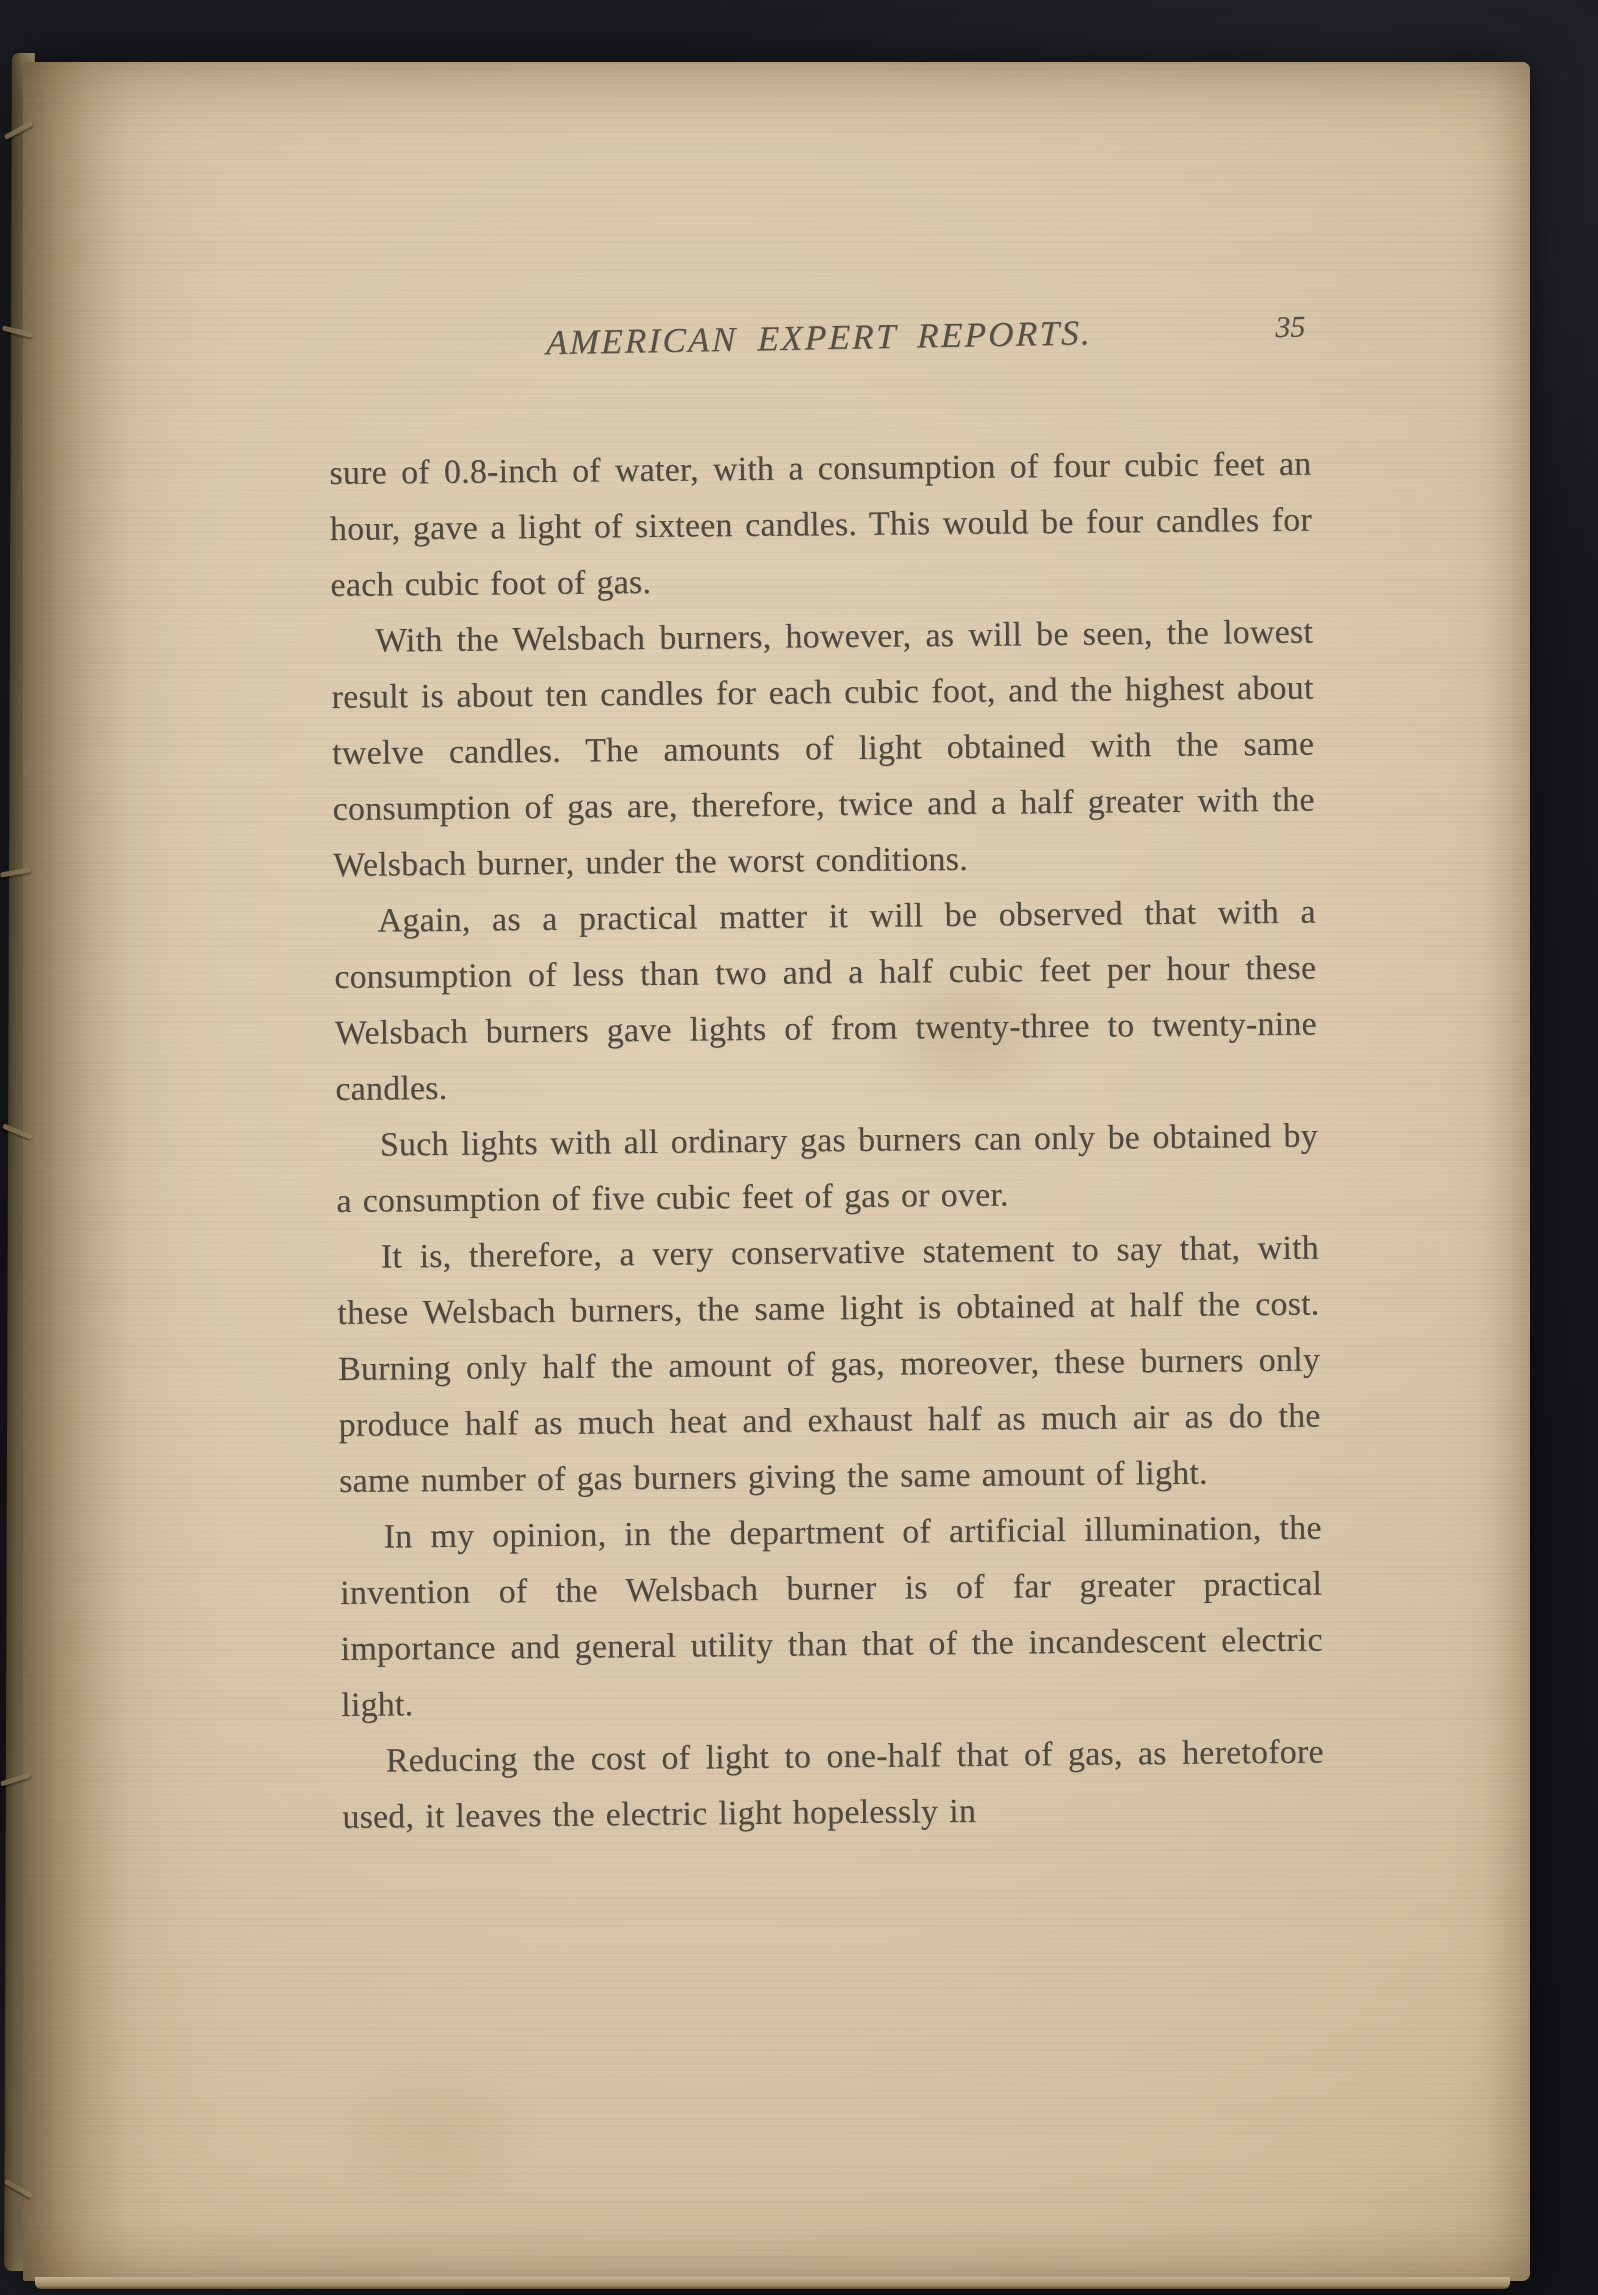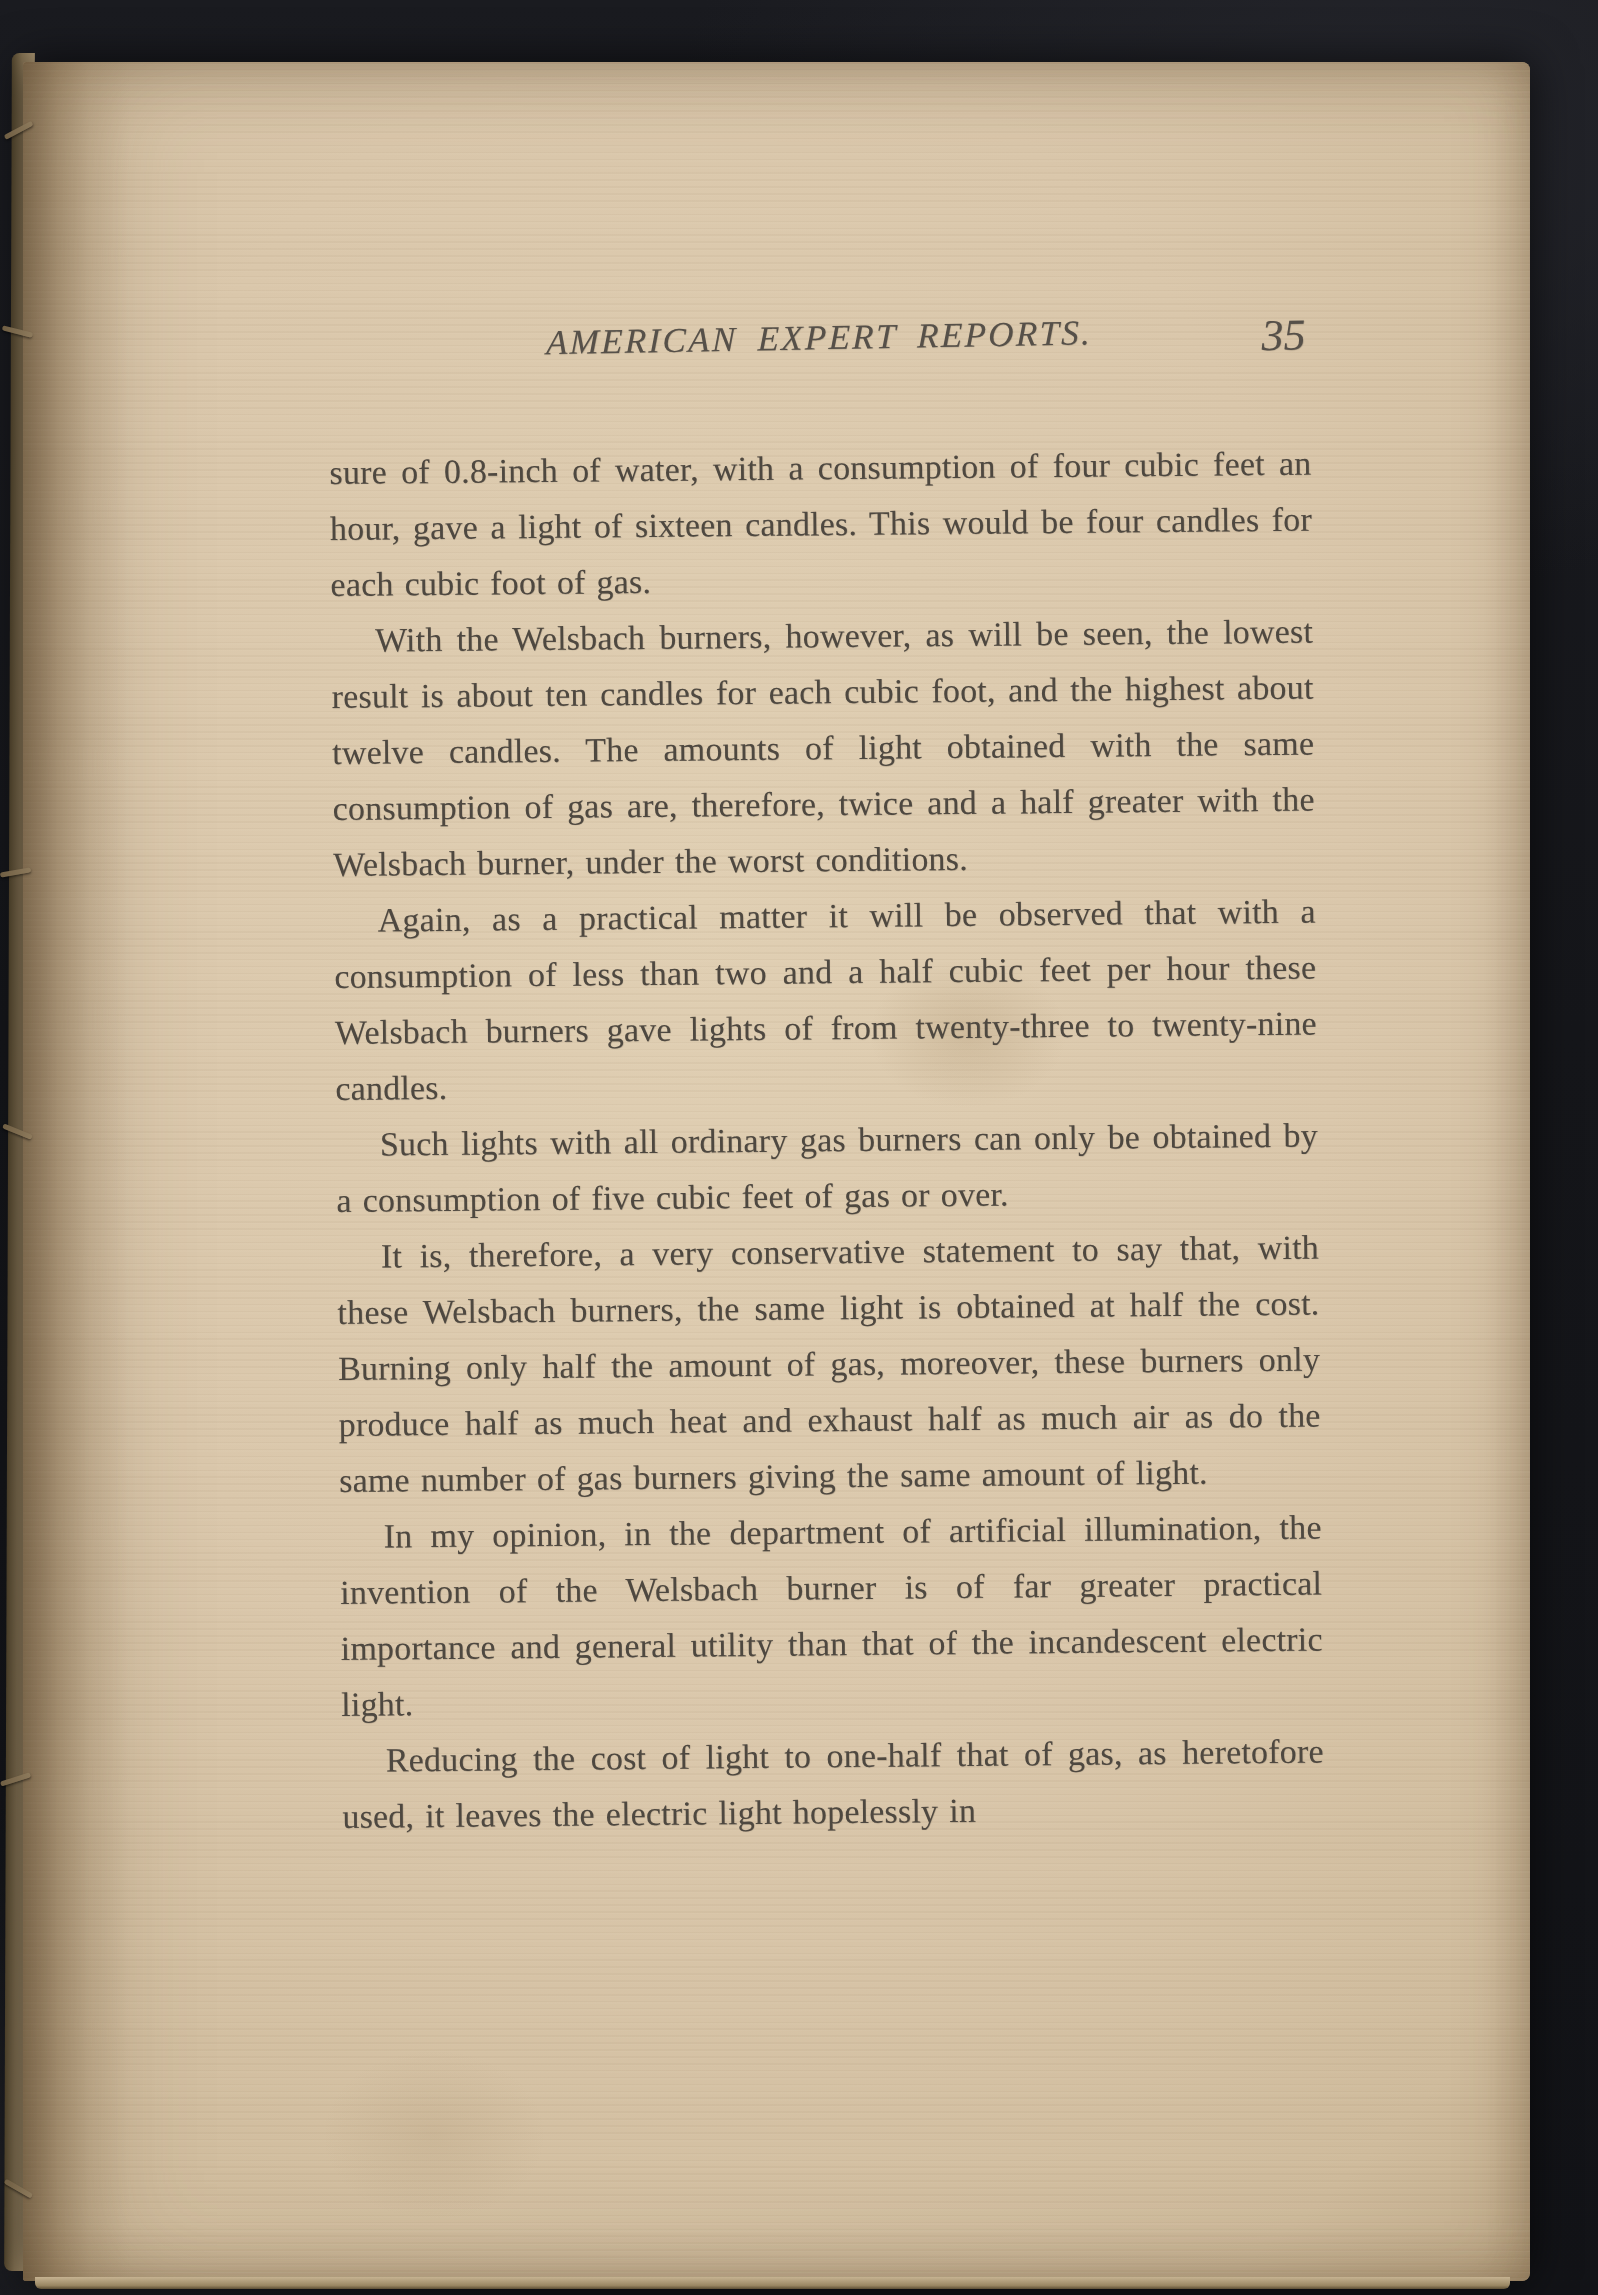--- a/index.html
+++ b/index.html
@@ -91,21 +91,21 @@
     transform:rotate(-0.5deg);
   }
   .running-head .title {
     position:absolute; left:50%; transform:translateX(-50%) skewX(-2deg);
     font-style:italic; font-size:35px; letter-spacing:2.3px; word-spacing:9.1px;
     color:#565049; white-space:nowrap;
     text-shadow:0.4px 0.4px 0.8px rgba(70,62,52,0.35);
   }
   .running-head .pagenum {
     position:absolute; right:4.6px; top:0;
-    font-style:italic; font-size:44px; color:#565049;
+    font-style:italic; font-size:30px; color:#565049;
     text-shadow:0.4px 0.4px 0.8px rgba(70,62,52,0.35);
   }
   .body-text {
     margin-top:67px;
     font-size:34px; line-height:56px;
     text-align:justify; text-justify:inter-word;
     word-spacing:2.3px; letter-spacing:0.2px;
   }
   .body-text p {
     margin:0; text-indent:44px;

